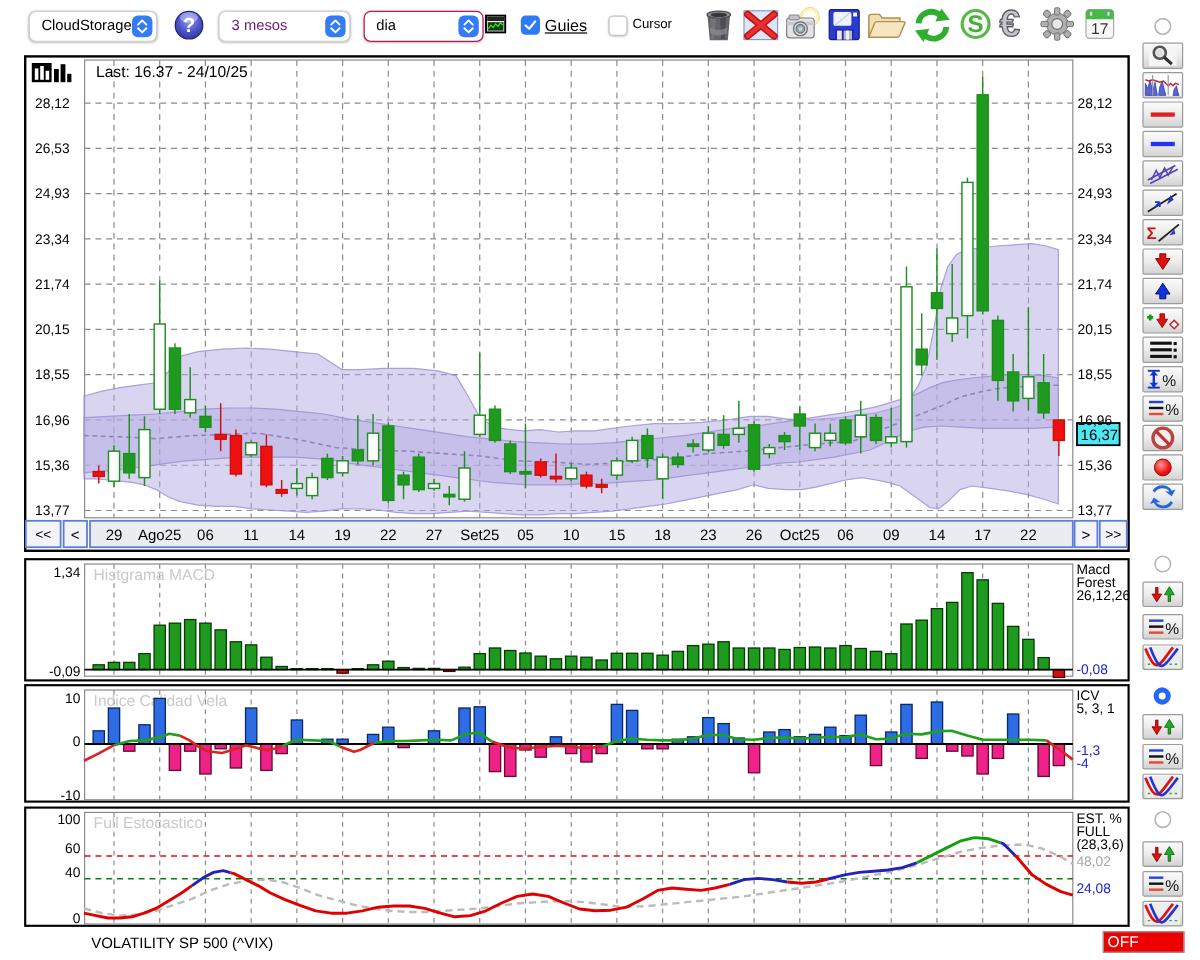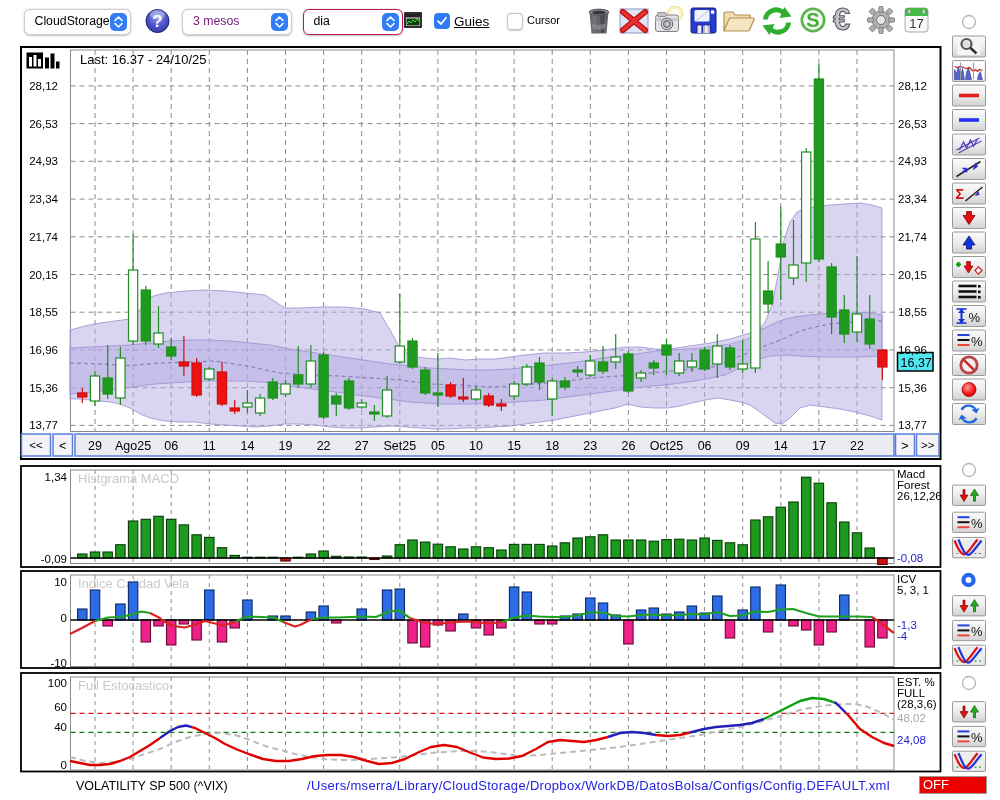--- a/index.html
+++ b/index.html
@@ -782,14 +782,13 @@
         </svg></span>
     </div>
 <div class="abs" style="left:434px;top:12.5px;width:16px;height:16px;background:#2e7bf6;border-radius:4px;">
 <svg width="16" height="16">
         <path d="M4,8.2 L7,11 L12,4.8" fill="none" stroke="#fff" stroke-width="1.8" stroke-linecap="round" stroke-linejoin="round"></path>
       </svg></div>
 <div class="abs" style="left:454px;top:14px;font-size:13.5px;text-decoration:underline;">Guies</div>
 <div class="abs" style="left:506.5px;top:13px;width:14.5px;height:14.5px;background:#fff;border:1px solid #c4c4c4;border-radius:4px;box-shadow:0 0.5px 1.5px rgba(0,0,0,0.2);"></div>
 <div class="abs" style="left:527px;top:14px;font-size:11px;">Cursor</div>
 <div class="abs" style="left:40px;top:778.5px;font-size:12.5px;margin-left:36px;">VOLATILITY SP 500 (^VIX)</div>
-<div class="abs" style="left:307px;top:778px;font-size:13px;color:#2222dd;letter-spacing:0.32px;">/Users/mserra/Library/CloudStorage/Dropbox/WorkDB/DatosBolsa/Configs/Config.DEFAULT.xml</div>
 <div class="abs" style="left:919px;top:775.5px;width:63px;height:16px;background:#ee0000;border:1.5px solid #9a9a9a;color:#fff;font-size:13px;padding-left:3px;line-height:16px;">OFF</div>
 </div>
 </body></html>

